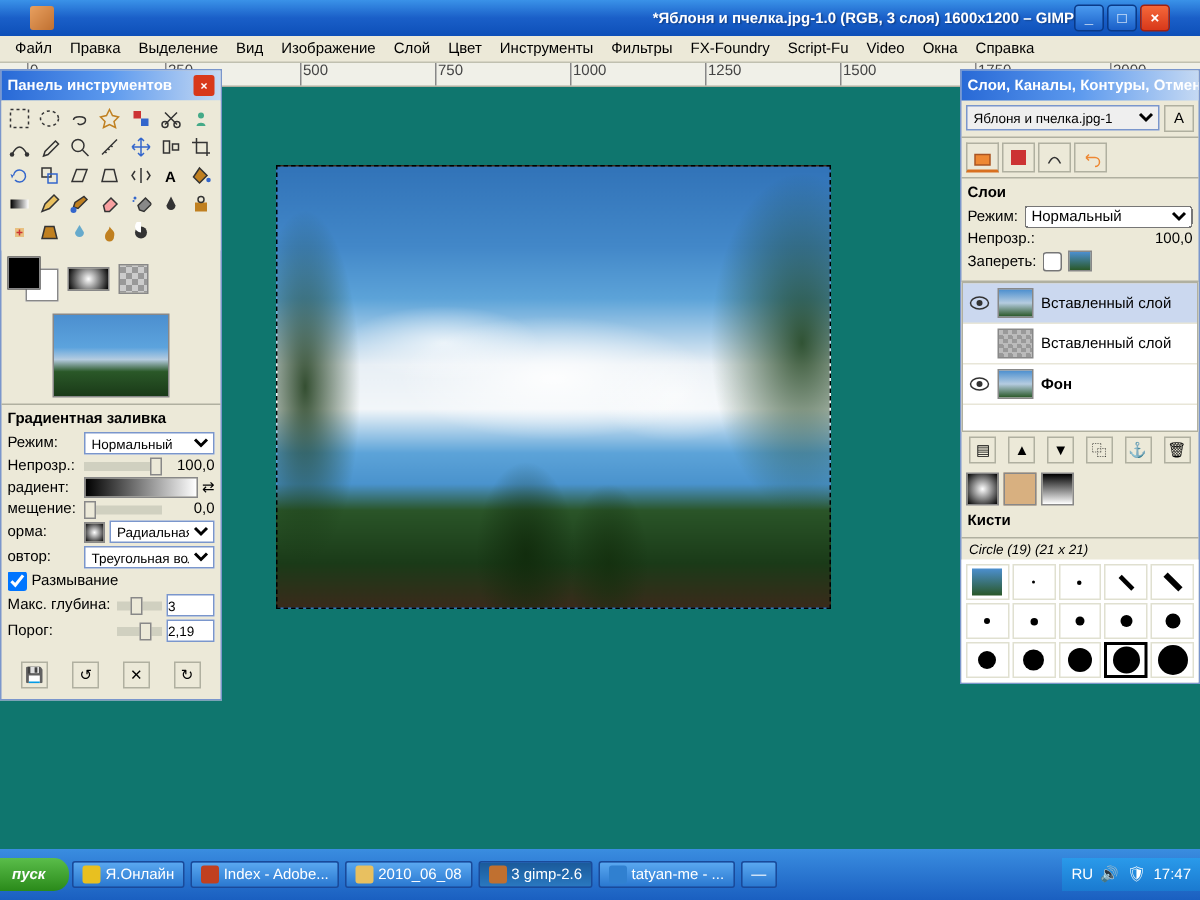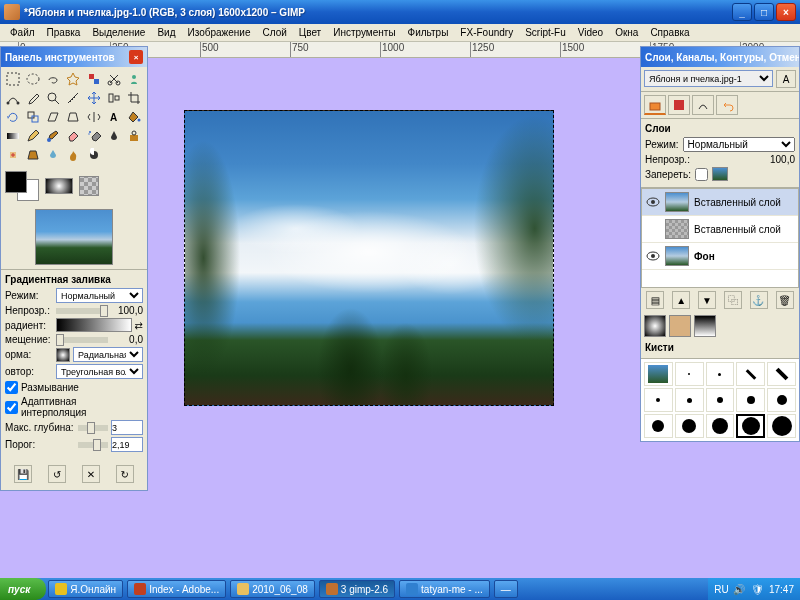--- a/index.html
+++ b/index.html
@@ -1,35 +1,35 @@
 <!DOCTYPE html>
 <html><head>
 <meta charset="utf-8">
 <style>
 * { box-sizing: border-box; margin: 0; padding: 0; font-family: Tahoma, sans-serif; font-size: 10px; }
 body { width: 800px; height: 600px; overflow: hidden; background: #e8e6d8; position: relative; }
 
 
-.titlebar { height: 24px; background: linear-gradient(to bottom, #3a92e8, #1a5fc8, #0d4fb8); display: flex; align-items: center; padding: 0 4px; color: #fff; font-size: 11px; }
+.titlebar { height: 24px; background: linear-gradient(to bottom, #3a92e8, #1a5fc8, #0d4fb8); display: flex; align-items: center; padding: 0 20px; color: #fff; font-size: 11px; text-align: right; }
 .titlebar .logo { width: 16px; height: 16px; background: linear-gradient(135deg, #e8a060, #c07030); border-radius: 2px; margin-right: 4px; }
 .titlebar .title { flex: 1; font-weight: bold; text-shadow: 1px 1px 1px rgba(0,0,0,.3); }
 .titlebar .win-btns { display: flex; gap: 2px; }
 .titlebar .win-btn { width: 20px; height: 18px; background: linear-gradient(#4a9aef,#1a5fc8); border: 1px solid #0a3a88; border-radius: 3px; display:flex;align-items:center;justify-content:center; color:#fff; font-weight:bold; font-size:10px; }
 .titlebar .win-btn.close { background: linear-gradient(#f5683a,#d8381a); border-color: #a02010; }
 
 
 .menubar { height: 18px; background: #ece9d8; display: flex; align-items: center; padding: 0 4px; border-bottom: 1px solid #c0c0b0; }
 .menubar span { padding: 14px 6px; cursor: default; }
 
 
 .ruler-h { height: 16px; background: #f0f0e8; border-bottom: 1px solid #b0b0a0; display:flex; font-size:8px; color:#444; padding-left: 18px; position:relative; overflow:hidden; }
 .ruler-h .tick { position:absolute; top:0; height:16px; border-left:1px solid #888; padding-left:1px; }
 
 
-.workspace { position: absolute; top: 58px; left: 0; right: 0; bottom: 22px; background: #c4b5fd; padding-left: 16px; }
+.workspace { position: absolute; top: 58px; left: 0; right: 0; bottom: 22px; background: #0f766e; padding-left: 16px; }
 
 
 .toolbox { position:absolute; left:0; top:-12px; width:148px; background:#ece9d8; border:1px solid #7a96cc; }
 .toolbox .tb-title { height:20px; background: linear-gradient(to right,#2869d6,#5d9aee,#c5d9f3); color:#fff; font-weight:bold; font-size:10px; display:flex; align-items:center; padding:0 4px; justify-content:space-between; }
 .toolbox .tb-title .close-x { width:14px; height:14px; background:#d8381a; color:#fff; display:flex;align-items:center;justify-content:center; border-radius:2px; font-size:8px; }
 .toolgrid { display:grid; grid-template-columns:repeat(7,1fr); gap:1px; padding:3px; background:#ece9d8; }
 .tool { width:18px; height:18px; display:flex; align-items:center; justify-content:center; cursor:pointer; }
 .tool svg { width:14px; height:14px; }
 .swatches { padding:4px; display:flex; align-items:center; gap:6px; }
 .swatch-fg { width:22px; height:22px; background:#000; border:1px solid #888; position:relative; z-index:2; }
@@ -93,21 +93,21 @@
 .rd-btn { width:18px; height:18px; border:1px solid #b0b0a0; display:flex;align-items:center;justify-content:center; }
 .patt-row { display:flex; gap:3px; padding:3px; }
 .patt { width:22px; height:22px; border:1px solid #888; }
 .brush-label { padding:2px 5px; font-style:italic; font-size:9px; }
 .brush-grid { display:grid; grid-template-columns:repeat(5,1fr); gap:2px; padding:3px; background:#fff; }
 .brush { height:24px; border:1px solid #e0e0d0; display:flex; align-items:center; justify-content:center; }
 .brush.sel { border:2px solid #000; }
 .dot { border-radius:50%; background:#000; }
 
 
-.taskbar { position:absolute; left:0; right:0; bottom:0; height:22px; background:linear-gradient(#3a8de0,#1a5fc0); display:flex; align-items:center; }
+.taskbar { position:absolute; left:0; right:0; bottom:0; height:34px; background:linear-gradient(#3a8de0,#1a5fc0); display:flex; align-items:center; }
 .start { height:22px; padding:0 16px 0 8px; background:linear-gradient(#5abd4a,#2a8a1a); color:#fff; font-weight:bold; font-style:italic; font-size:12px; display:flex; align-items:center; border-radius:0 10px 10px 0; }
 .task-item { height:18px; margin:0 2px; padding:0 6px; background:linear-gradient(#5aa8f0,#2a78d0); border:1px solid #1a4a9a; border-radius:2px; color:#fff; font-size:9px; display:flex; align-items:center; gap:3px; max-width:100px; overflow:hidden; white-space:nowrap; }
 .task-item.active { background:linear-gradient(#1a5a9a,#2a78c0);text-align:center; }
 .tray { margin-left:auto; height:22px; background:linear-gradient(#2a9aea,#1a7ad0); display:flex; align-items:center; padding:0 6px; gap:5px; color:#fff; font-size:9px; }
 .task-icon { width:12px; height:12px; border-radius:2px; }
 </style>
 </head>
 <body>
 
 <div class="titlebar">
@@ -394,24 +394,20 @@
           <select><option>Радиальная</option></select>
         </div>
     <div class="opt-row">
           <label>овтор:</label>
           <select><option>Треугольная волна</option></select>
         </div>
     <div class="chk">
           <input type="checkbox" checked="" style="">
           <span>Размывание</span>
         </div>
-    <div class="chk">
-          <input type="checkbox" checked="" style="">
-          <span>Адаптивная интерполяция</span>
-        </div>
     <div class="opt-row">
           <label style="width:70px">Макс. глубина:</label>
           <div class="slider">
             <div class="thumb2" style="left:30%;right:auto"></div>
           </div>
           <input type="text" style="width: 28px;" value="3">
         </div>
     <div class="opt-row">
           <label style="width:70px">Порог:</label>
           <div class="slider">
@@ -513,20 +509,21 @@
     <div class="rd-btn">🗑</div>
   </div>
   <div class="patt-row">
     <div class="patt" style="background:radial-gradient(#fff,#000)"></div>
     <div class="patt" style="background:#d8b080"></div>
     <div class="patt" style="background:linear-gradient(#000,#fff)"></div>
   </div>
   <div class="rd-section" style="padding:2px 4px">
     <div class="rd-head">Кисти</div>
   </div>
+  <div class="brush-label">Circle (19) (21 x 21)</div>
   <div class="brush-grid">
     <div class="brush">
           <div style="width:20px;height:18px;background:linear-gradient(#4c8fcf,#2a5828)"></div>
         </div>
     <div class="brush">
           <div class="dot" style="width:2px;height:2px"></div>
         </div>
     <div class="brush">
           <div class="dot" style="width:3px;height:3px"></div>
         </div>

